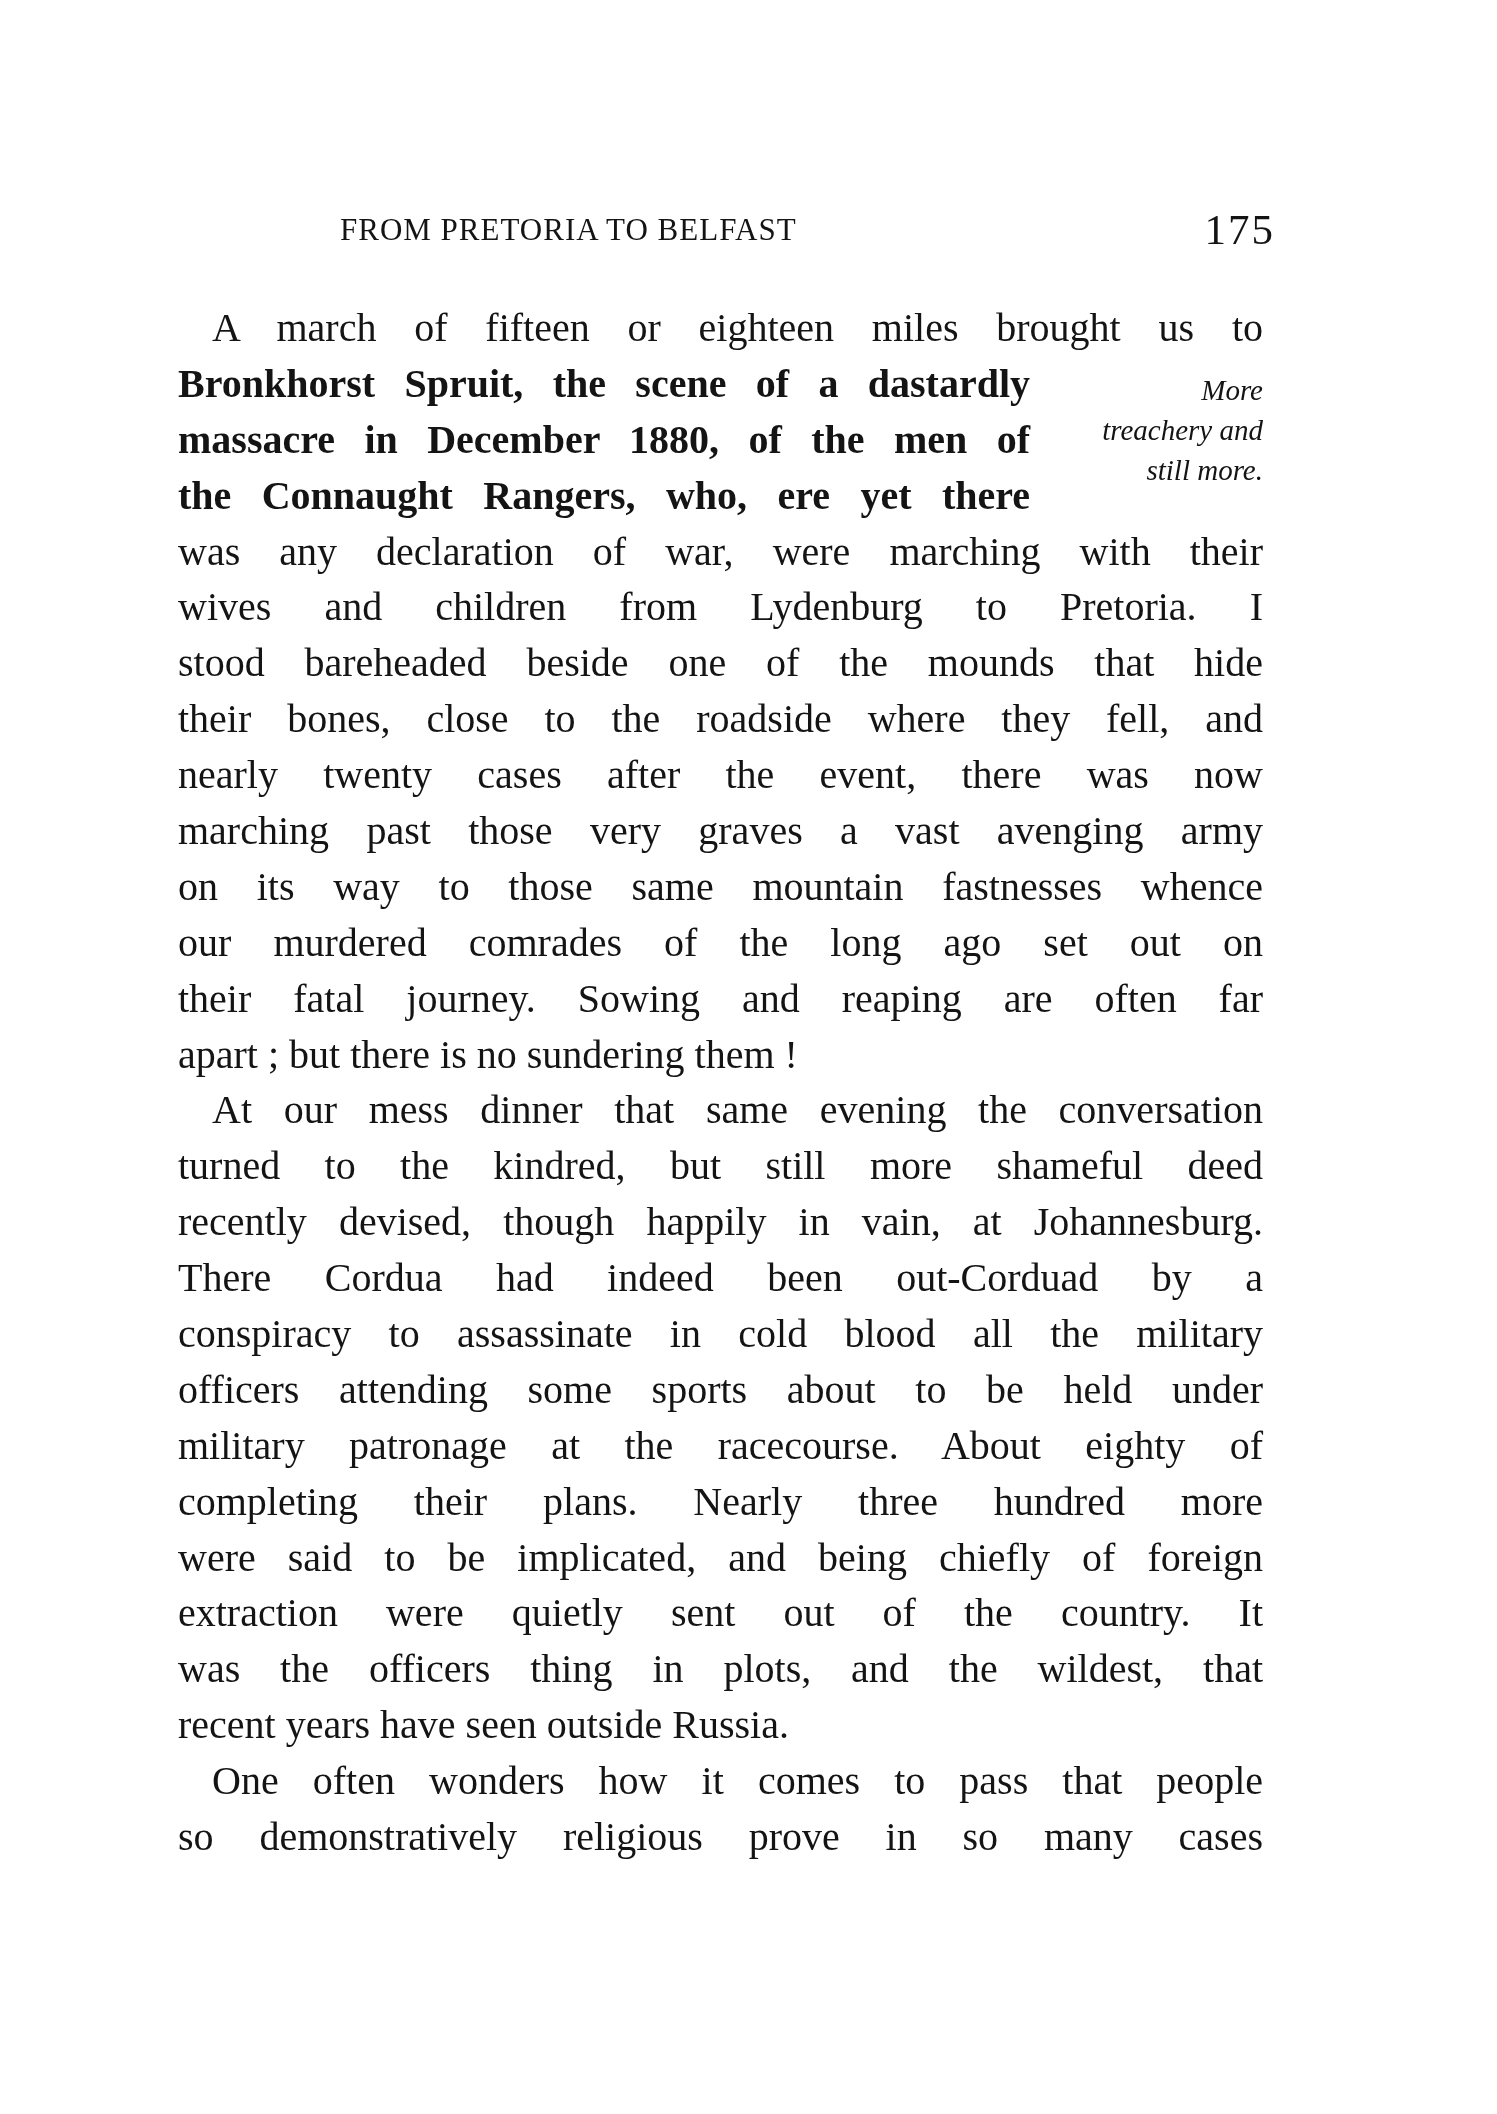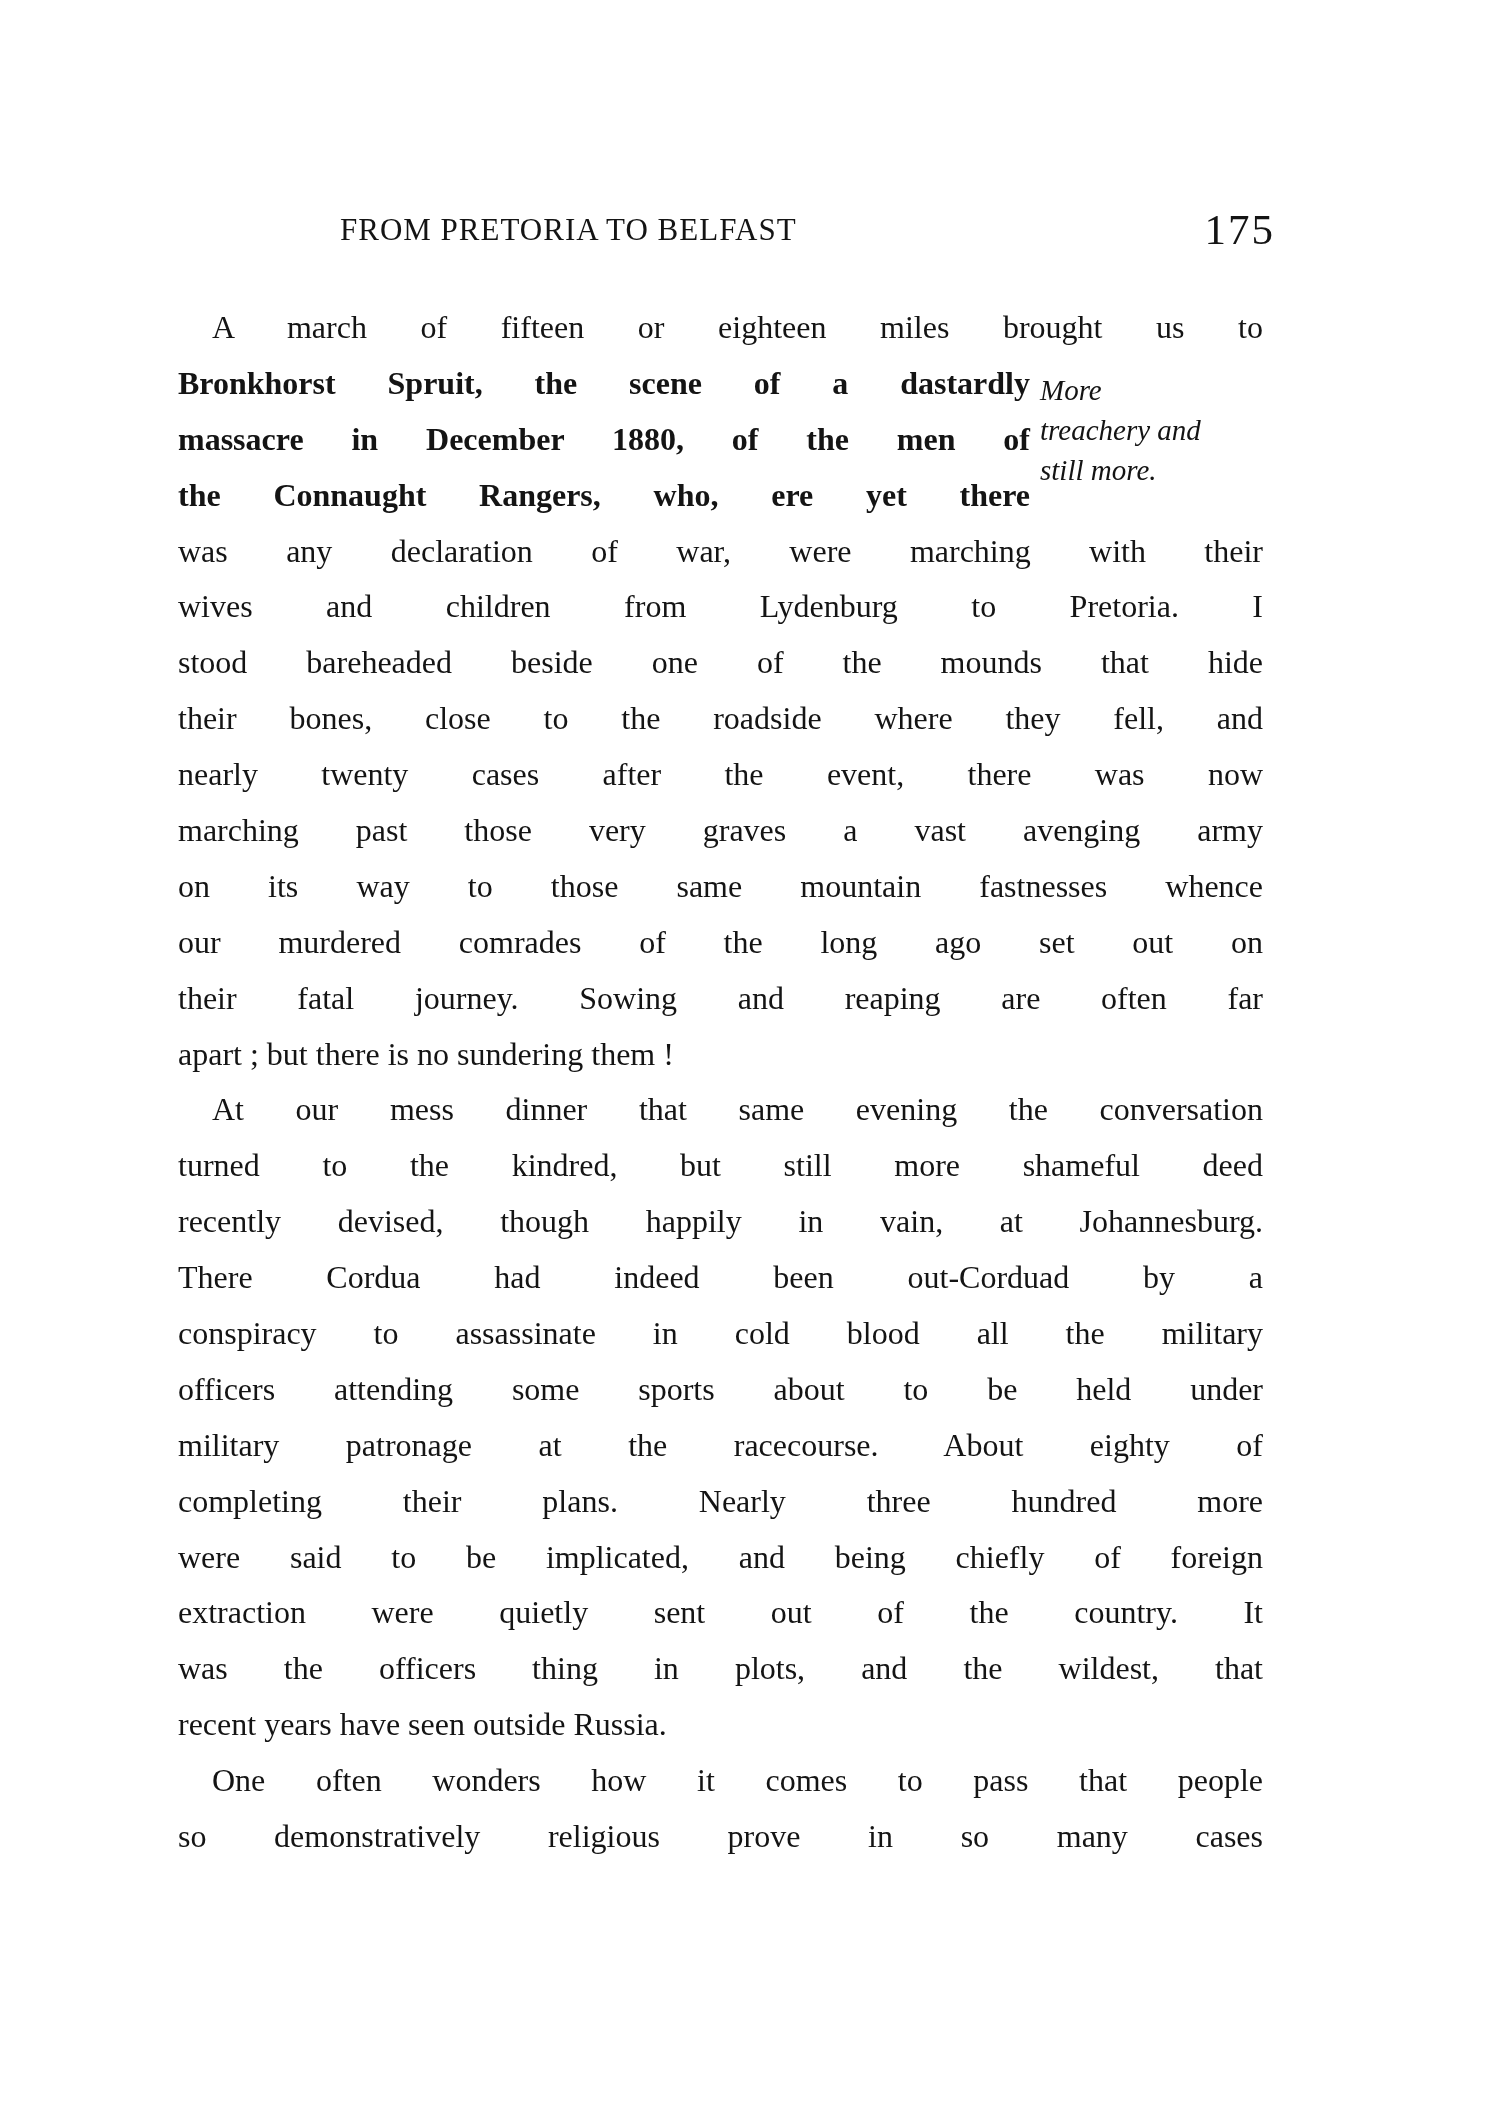--- a/index.html
+++ b/index.html
@@ -3,26 +3,26 @@
 <meta charset="utf-8">
 <style>
   html, body { margin: 0; padding: 0; background: #ffffff; }
   body { width: 1497px; height: 2114px; position: relative; overflow: hidden;
          font-family: "Liberation Serif", "DejaVu Serif", serif; color: #141414; }
   .header { position: absolute; top: 200px; left: 340px; width: 935px; height: 60px; }
   .running-title { position: absolute; left: 0; top: 0; font-size: 31px; letter-spacing: 1px;
                    line-height: 60px; white-space: nowrap; }
   .page-number { position: absolute; right: 0; top: 0; font-size: 43px; line-height: 60px; letter-spacing: 2px; }
   .column { position: absolute; left: 178px; top: 300px; width: 1085px; }
-  .line { display: block; height: 55.9px; line-height: 55.9px; font-size: 32px;
+  .line { display: block; height: 55.9px; line-height: 55.9px; font-size: 40px;
           text-align: justify; text-align-last: justify; white-space: nowrap; overflow: visible; }
   .line.short { width: 852px; font-weight: bold; }
   .line.indent { padding-left: 34px; }
   .line.last { text-align-last: left; }
-  .sidenote { position: absolute; left: 1040px; top: 370px; width: 223px; text-align: left;
+  .sidenote { position: absolute; left: 1040px; top: 370px; width: 223px; text-align: right;
               font-style: italic; font-size: 29px; line-height: 40px; }
   .sidenote span { display: block; }
 </style>
 </head>
 <body>
 
 <div class="header">
   <span class="running-title">FROM PRETORIA TO BELFAST</span>
   <span class="page-number">175</span>
 </div>

